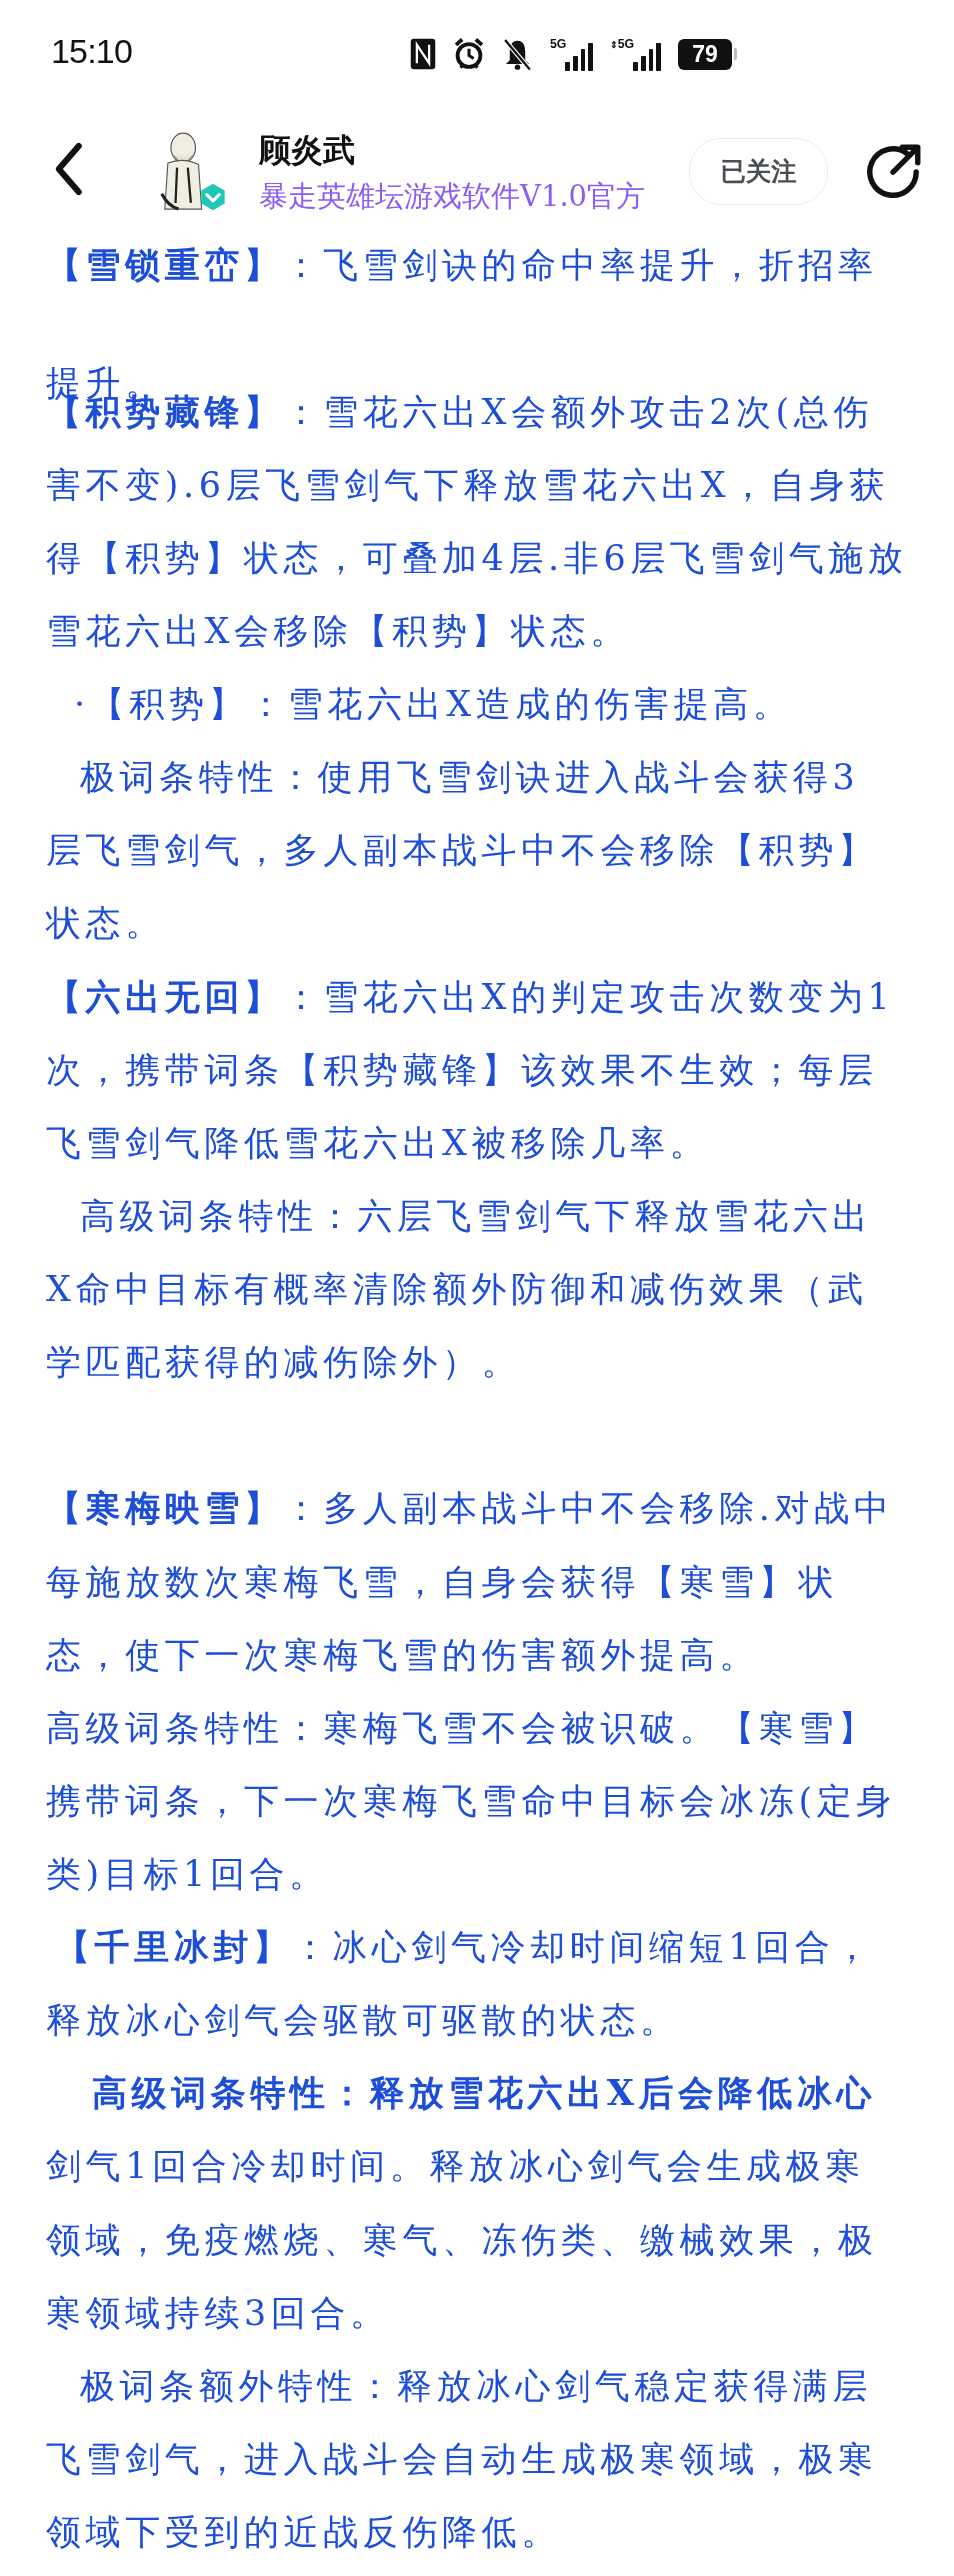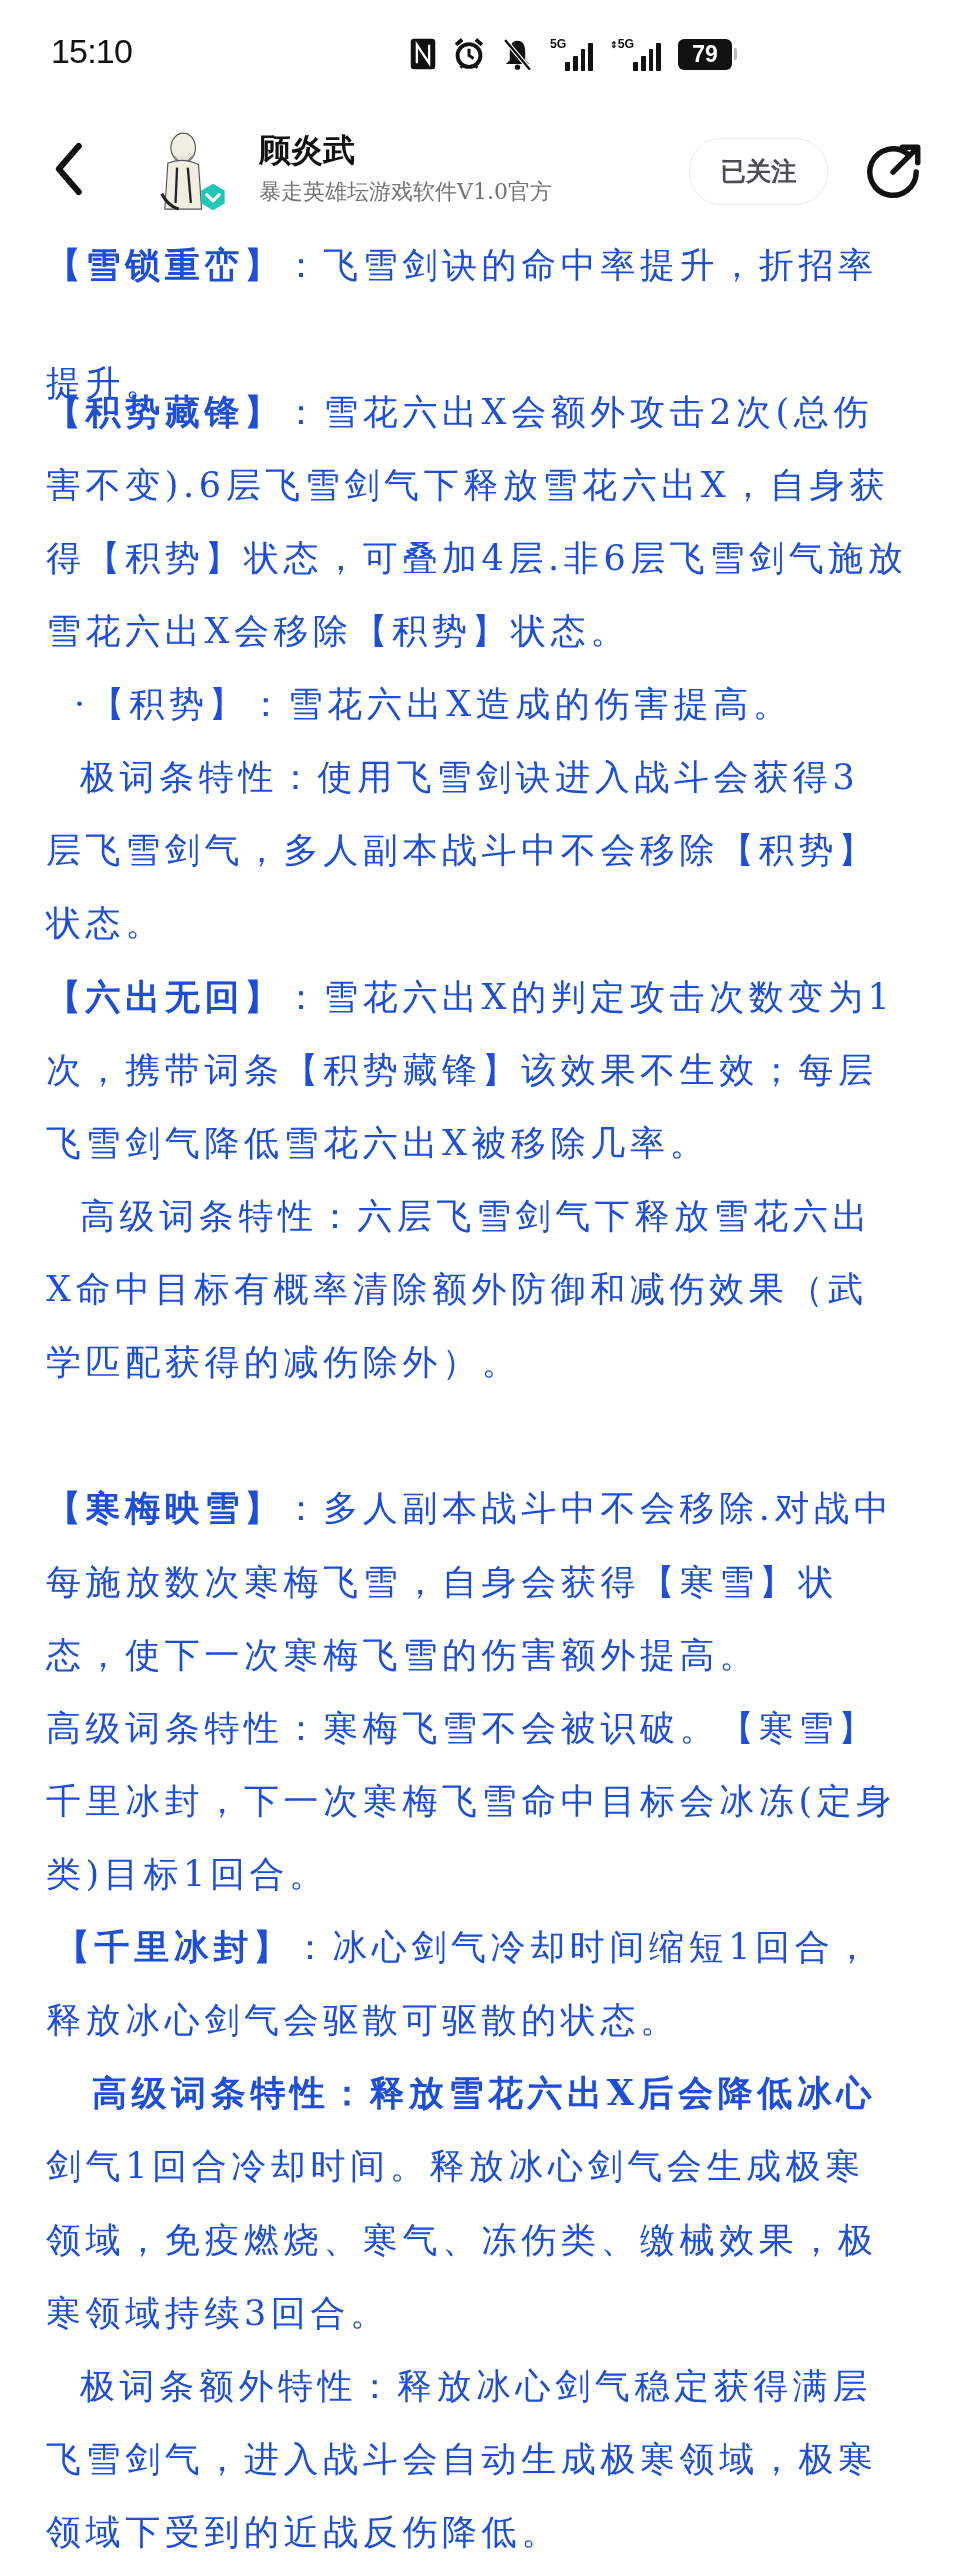--- a/index.html
+++ b/index.html
@@ -18,21 +18,21 @@
   .net .lbl { position: absolute; left: 0; top: 0; }
   .bars { position: absolute; right: 0; bottom: 0; display: flex; align-items: flex-end; gap: 3.1px; }
   .bars i { display: block; width: 4.6px; background: #111; border-radius: 0.8px; }
 
   .navbar { position: absolute; left: 0; top: 115px; width: 954px; height: 108px; }
   .back { position: absolute; left: 45px; top: 23px; width: 46px; height: 62px; cursor: pointer; }
   .avatar { position: absolute; left: 151px; top: 14px; width: 69px; height: 85px; }
   .verified { position: absolute; left: 199px; top: 68px; width: 28px; height: 28px; }
   .name { position: absolute; left: 259px; top: 14px; font-size: 32px; font-weight: bold; color: #111;
           font-family: "DejaVu Serif", serif; }
-  .subtitle { position: absolute; left: 259px; top: 62px; font-size: 22px; color: #737373;
+  .subtitle { position: absolute; left: 259px; top: 62px; font-size: 29px; color: #8b5cf6;
               font-family: "DejaVu Serif", serif; }
   .follow { position: absolute; left: 689px; top: 23px; width: 137px; height: 65px; border-radius: 32px;
             border: 1.5px solid #ececec; background: #fff; display: flex; align-items: center; justify-content: center;
             font-size: 25.4px; font-weight: bold; color: #4a4d52; cursor: pointer; font-family: "DejaVu Serif", serif; }
   .share { position: absolute; left: 862px; top: 23px; width: 62px; height: 65px; cursor: pointer; }
 
   .content { position: absolute; left: 0; top: 0; width: 954px; }
   .ln { position: absolute; left: 46px; font-size: 35px; line-height: 46px; white-space: nowrap;
         letter-spacing: 4.6px; color: #1d4ed8; font-family: "DejaVu Serif", serif; }
   .ln b { font-weight: bold; }
@@ -135,21 +135,21 @@
     <div class="ln" style="top: 974px; left: 46px;"><b>【六出无回】</b><span>：雪花六出X的判定攻击次数变为1</span></div>
     <div class="ln" style="top: 1047px; left: 46px;"><span>次，携带词条【积势藏锋】该效果不生效；每层</span></div>
     <div class="ln" style="top: 1120px; left: 46px;"><span>飞雪剑气降低雪花六出X被移除几率。</span></div>
     <div class="ln" style="top: 1193px; left: 80px;"><span>高级词条特性：六层飞雪剑气下释放雪花六出</span></div>
     <div class="ln" style="top: 1266px; left: 46px;"><span>X命中目标有概率清除额外防御和减伤效果（武</span></div>
     <div class="ln" style="top: 1339px; left: 46px;"><span>学匹配获得的减伤除外）。</span></div>
     <div class="ln" style="top: 1485px; left: 46px;"><b>【寒梅映雪】</b><span>：多人副本战斗中不会移除.对战中</span></div>
     <div class="ln" style="top: 1559px; left: 46px;"><span>每施放数次寒梅飞雪，自身会获得【寒雪】状</span></div>
     <div class="ln" style="top: 1632px; left: 46px;"><span>态，使下一次寒梅飞雪的伤害额外提高。</span></div>
     <div class="ln" style="top: 1705px; left: 46px;"><span>高级词条特性：寒梅飞雪不会被识破。【寒雪】</span></div>
-    <div class="ln" style="top: 1778px; left: 46px;"><span>千里冰封，下一次寒梅飞雪命中目标会冰冻(定身</span></div>
+    <div class="ln" style="top: 1778px; left: 46px;"><span>携带词条，下一次寒梅飞雪命中目标会冰冻(定身</span></div>
     <div class="ln" style="top: 1851px; left: 46px; text-align: right;"><span>类)目标1回合。</span></div>
     <div class="ln" style="top: 1924px; left: 55px;"><b>【千里冰封】</b><span>：冰心剑气冷却时间缩短1回合，</span></div>
     <div class="ln" style="top: 1997px; left: 46px;"><span>释放冰心剑气会驱散可驱散的状态。</span></div>
     <div class="ln" style="top: 2070px; left: 92px; font-weight: bold;"><span>高级词条特性：释放雪花六出X后会降低冰心</span></div>
     <div class="ln" style="top: 2143px; left: 46px;"><span>剑气1回合冷却时间。释放冰心剑气会生成极寒</span></div>
     <div class="ln" style="top: 2217px; left: 46px;"><span>领域，免疫燃烧、寒气、冻伤类、缴械效果，极</span></div>
     <div class="ln" style="top: 2290px; left: 46px;"><span>寒领域持续3回合。</span></div>
     <div class="ln" style="top: 2363px; left: 80px;"><span>极词条额外特性：释放冰心剑气稳定获得满层</span></div>
     <div class="ln" style="top: 2436px; left: 46px;"><span>飞雪剑气，进入战斗会自动生成极寒领域，极寒</span></div>
     <div class="ln" style="top: 2509px; left: 46px;"><span>领域下受到的近战反伤降低。</span></div>

